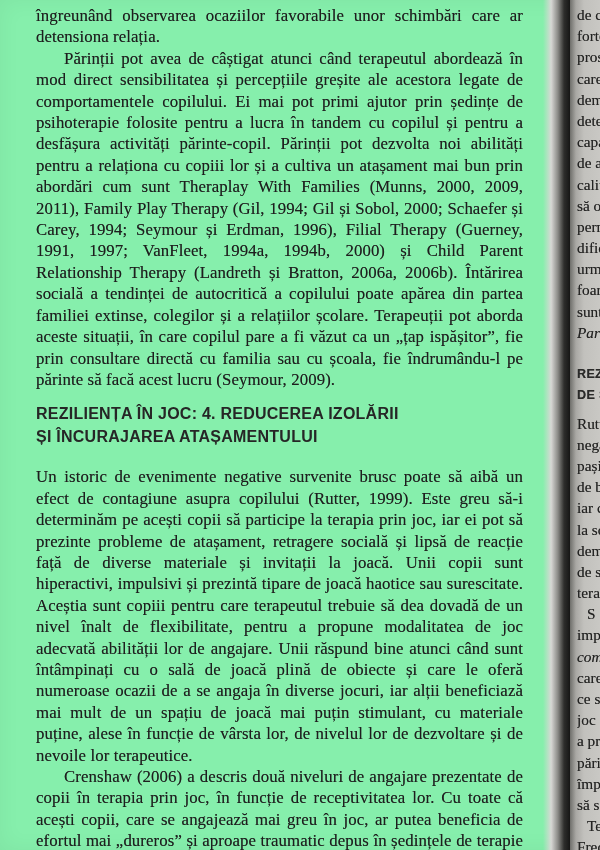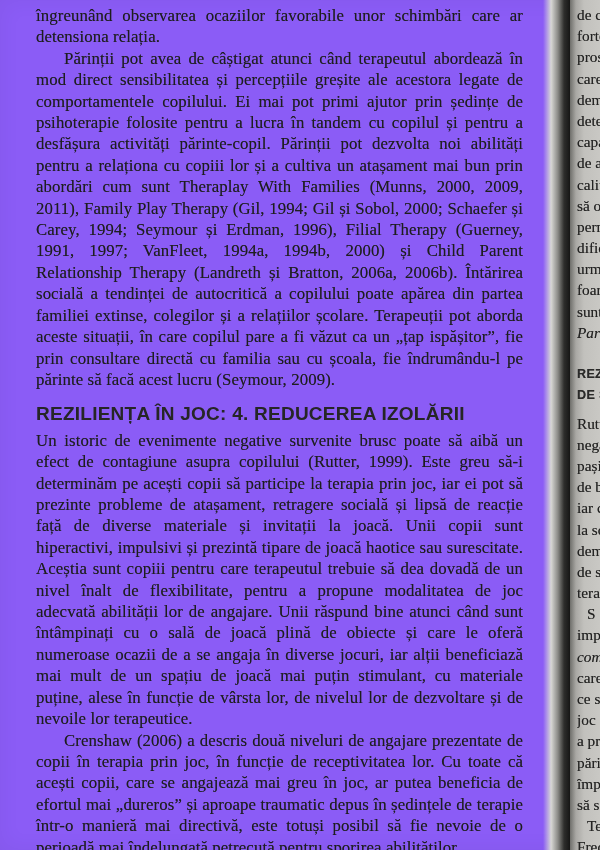--- a/index.html
+++ b/index.html
@@ -3,43 +3,43 @@
 <meta charset="utf-8">
 <style>
   html,body{margin:0;padding:0;}
   body{
     width:600px;height:850px;overflow:hidden;
     background:#e9e9e7;
     font-family:"Liberation Serif", serif;
   }
   .scan{
     position:relative;width:600px;height:850px;
-    background:#8b5cf6;
+    background:#86efac;
     overflow:hidden;
     box-shadow:inset 0 0 22px rgba(0,0,0,0.05);
   }
   
   .text-column{
     position:absolute;left:36px;top:0;width:487px;
     padding-top:5px;
     color:#1e1e1e;
     font-size:16.8px;
     line-height:21.4px;
     text-align:justify;
     letter-spacing:0.1px;
     text-shadow:0 0 0.5px rgba(30,30,30,0.55);
   }
   .text-column p{margin:0;}
   .text-column p.indent{text-indent:28px;}
   .text-column .ital{}
   .sec-heading{
-    margin:13px 0 4px 0;
+    margin:13px 0 18px 0;
     font-family:"Liberation Sans", sans-serif;
     font-weight:700;
-    font-size:19px;
+    font-size:16px;
     line-height:22.5px;
     letter-spacing:0.25px;
     color:#262626;
     text-align:left;
     text-shadow:none;
   }
   
   .gutter{
     position:absolute;left:543px;top:0;width:27px;height:850px;
     background:linear-gradient(90deg,
@@ -74,20 +74,21 @@
 </style>
 </head>
 <body>
 
 <div class="scan">
   <div class="text-column" id="text-column">
       <p class=""><span>îngreunând observarea ocaziilor favorabile unor schimbări care ar detensiona relația.</span></p>
       <p class="indent"><span>Părinții pot avea de câștigat atunci când terapeutul abordează în mod direct sensibilitatea și percepțiile greșite ale acestora legate de comportamentele copilului. Ei mai pot primi ajutor prin ședințe de psihoterapie folosite pentru a lucra în tandem cu copilul și pentru a desfășura activități părinte-copil. Părinții pot dezvolta noi abilități pentru a relaționa cu copiii lor și a cultiva un atașament mai bun prin abordări cum sunt </span><span class="ital">Theraplay With Families</span><span> (Munns, 2000, 2009, 2011), </span><span class="ital">Family Play Therapy</span><span> (Gil, 1994; Gil și Sobol, 2000; Schaefer și Carey, 1994; Seymour și Erdman, 1996), </span><span class="ital">Filial Therapy</span><span> (Guerney, 1991, 1997; VanFleet, 1994a, 1994b, 2000) și </span><span class="ital">Child Parent Relationship Therapy</span><span> (Landreth și Bratton, 2006a, 2006b). Întărirea socială a tendinței de autocritică a copilului poate apărea din partea familiei extinse, colegilor și a relațiilor școlare. Terapeuții pot aborda aceste situații, în care copilul pare a fi văzut ca un „țap ispășitor”, fie prin consultare directă cu familia sau cu școala, fie îndrumându-l pe părinte să facă acest lucru (Seymour, 2009).</span></p>
       <div class="sec-heading">
         <div>REZILIENȚA ÎN JOC: 4. REDUCEREA IZOLĂRII</div>
+        <div>ȘI ÎNCURAJAREA ATAȘAMENTULUI</div>
       </div>
       <p class=""><span>Un istoric de evenimente negative survenite brusc poate să aibă un efect de contagiune asupra copilului (Rutter, 1999). Este greu să-i determinăm pe acești copii să participe la terapia prin joc, iar ei pot să prezinte probleme de atașament, retragere socială și lipsă de reacție față de diverse materiale și invitații la joacă. Unii copii sunt hiperactivi, impulsivi și prezintă tipare de joacă haotice sau surescitate. Aceștia sunt copiii pentru care terapeutul trebuie să dea dovadă de un nivel înalt de flexibilitate, pentru a propune modalitatea de joc adecvată abilității lor de angajare. Unii răspund bine atunci când sunt întâmpinați cu o sală de joacă plină de obiecte și care le oferă numeroase ocazii de a se angaja în diverse jocuri, iar alții beneficiază mai mult de un spațiu de joacă mai puțin stimulant, cu materiale puține, alese în funcție de vârsta lor, de nivelul lor de dezvoltare și de nevoile lor terapeutice.</span></p>
       <p class="indent"><span>Crenshaw (2006) a descris două niveluri de angajare prezentate de copii în terapia prin joc, în funcție de receptivitatea lor. Cu toate că acești copii, care se angajează mai greu în joc, ar putea beneficia de efortul mai „dureros” și aproape traumatic depus în ședințele de terapie într-o manieră mai directivă, este totuși posibil să fie nevoie de o perioadă mai îndelungată petrecută pentru sporirea abilităților</span></p>
     </div>
   <div class="gutter"></div>
   <div class="facing">
     <div class="facing-lines" id="facing-lines">
         <div class="fline">de co</div>
         <div class="fline">forte</div>
         <div class="fline">pros</div>

